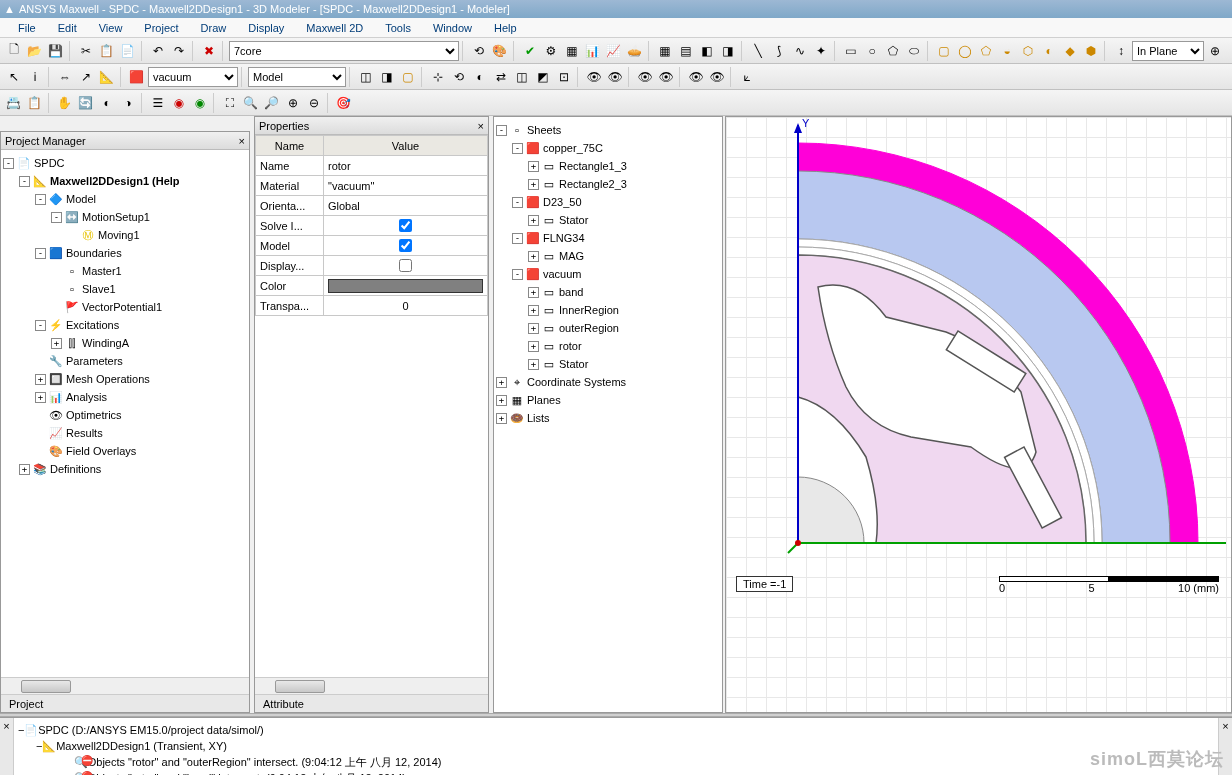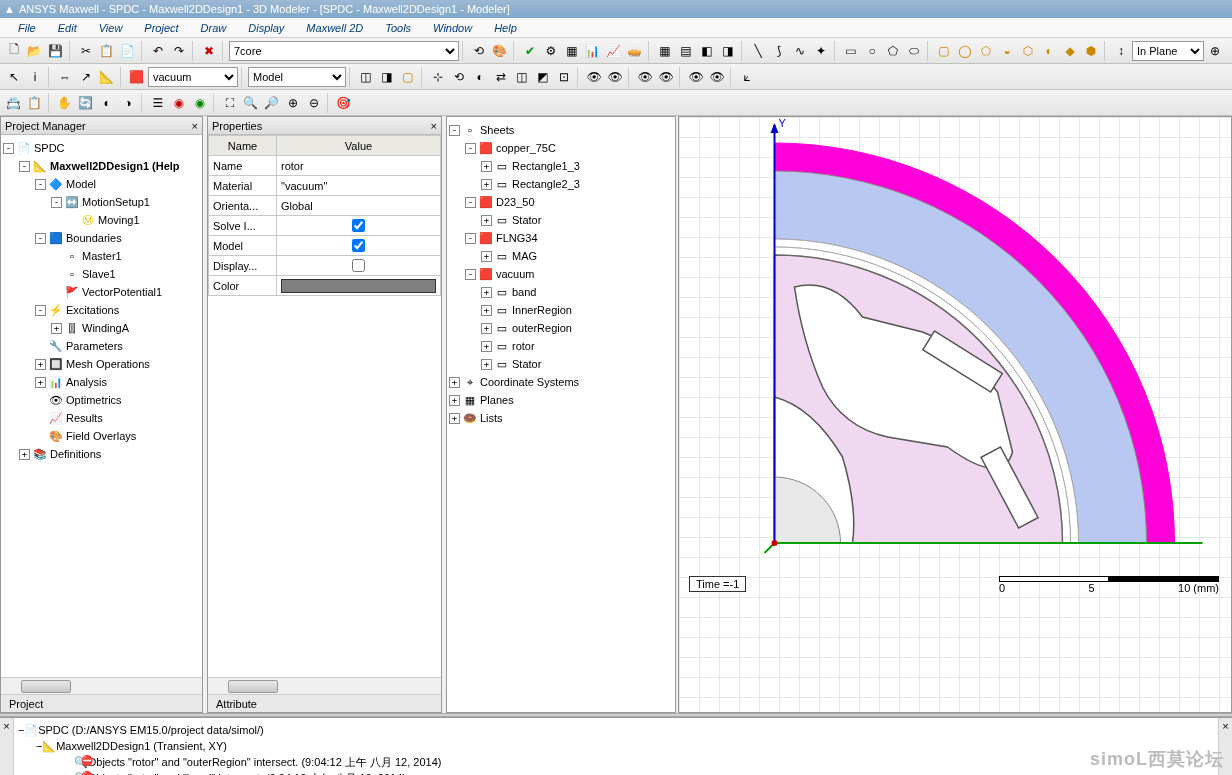--- a/index.html
+++ b/index.html
@@ -1,19 +1,19 @@
 <!DOCTYPE html>
 <html><head>
 <meta charset="utf-8">
 <style>
 * { box-sizing: border-box; margin: 0; padding: 0; font-family: "Microsoft YaHei", "Segoe UI", Tahoma, sans-serif; font-size: 11px; }
 body { background: #f0f0f0; width: 1232px; height: 775px; overflow: hidden; position: relative; }
 .titlebar { height: 18px; background: linear-gradient(#9db8d4, #7fa8c8); display: flex; align-items: center; padding: 0 4px; color: #fff; font-size: 12px; }
 .menubar { height: 20px; background: #f8f8f8; display: flex; align-items: center; padding: 0 8px; gap: 2px; border-bottom: 1px solid #d0d0d0; }
-.menubar span { padding: 2px 10px; color: #003c78; cursor: default; font-style: italic; }
+.menubar span { padding: 2px 10px; color: #003c78; cursor: default; }
 .toolbar { height: 26px; background: linear-gradient(#f5f5f5, #e5e5e5); border-bottom: 1px solid #c0c0c0; display: flex; align-items: center; padding: 0 4px; gap: 1px; }
 .toolbar .btn { width: 20px; height: 20px; display: flex; align-items: center; justify-content: center; font-size: 12px; cursor: pointer; }
 .toolbar .sep { width: 4px; height: 20px; border-left: 1px solid #ccc; margin: 0 2px; }
 .toolbar select { height: 20px; font-size: 11px; border: 1px solid #999; background: #fff; }
 .main-layout { display: flex; height: 597px; }
 .panel { border: 1px solid #999; background: #f0f0f0; display: flex; flex-direction: column; }
 .panel-header { height: 18px; background: linear-gradient(#f0f0f0, #dcdcdc); border-bottom: 1px solid #bbb; padding: 0 4px; display: flex; align-items: center; justify-content: space-between; }
 .panel-header .x { cursor: pointer; font-family: Arial; }
 .panel-body { flex: 1; background: #fff; overflow: auto; }
 .tree { padding: 4px 2px; }
@@ -169,21 +169,21 @@
   <span class="btn">🔍</span>
   <span class="btn">🔎</span>
   <span class="btn">⊕</span>
   <span class="btn">⊖</span>
   <span class="sep"></span>
   <span class="btn">🎯</span>
 </div>
 
 <div class="main-layout">
 
-  <div class="panel" style="width:203px;">
+  <div class="panel" style="width:250px;margin-top:15px;">
     <div class="panel-header">
       <span>Project Manager</span>
       <span class="x">×</span>
     </div>
     <div class="panel-body">
       <div class="tree" id="project-tree">
           <div class="row">
             <span class="ind" style="width: 0px;"></span>
             <span class="exp">-</span>
             <span class="ico">📄</span>
@@ -343,20 +343,24 @@
               <td>Display...</td>
               <td style="text-align: center;">
                 <input type="checkbox" style="">
               </td>
             </tr>
             <tr>
               <td>Color</td>
               <td>
                 <div class="color-swatch" style="background: rgb(128, 128, 128);"></div>
               </td>
+            </tr>
+            <tr>
+              <td>Transpa...</td>
+              <td style="text-align: center;">0</td>
             </tr>
           </tbody>
       </table>
     </div>
     <div class="scroll-h">
         <div class="scroll-thumb"></div>
       </div>
     <div class="tab">
         <span>Attribute</span>
       </div>

